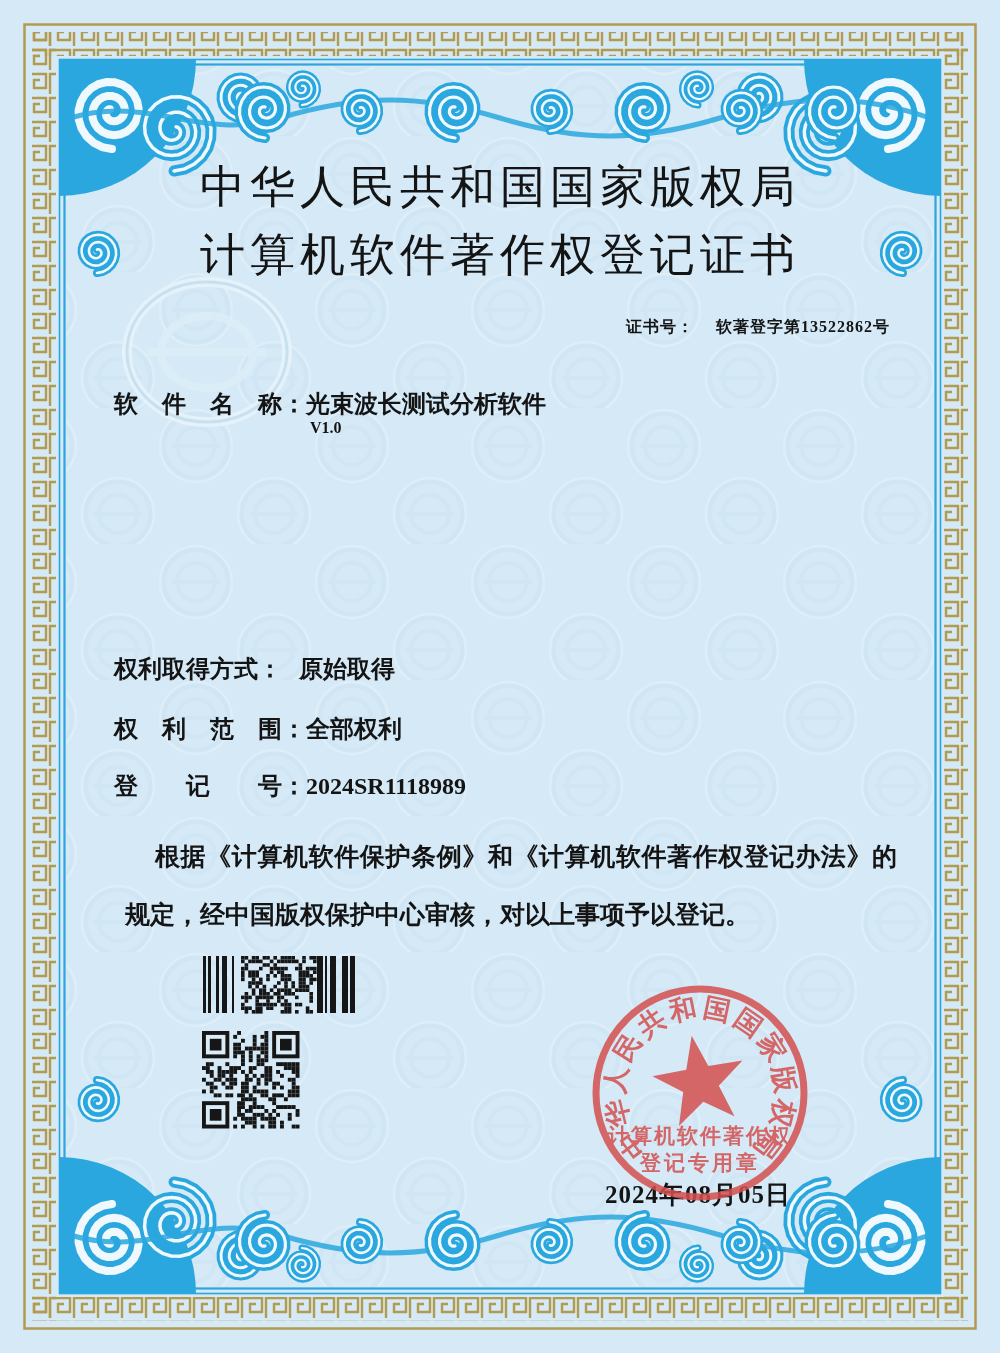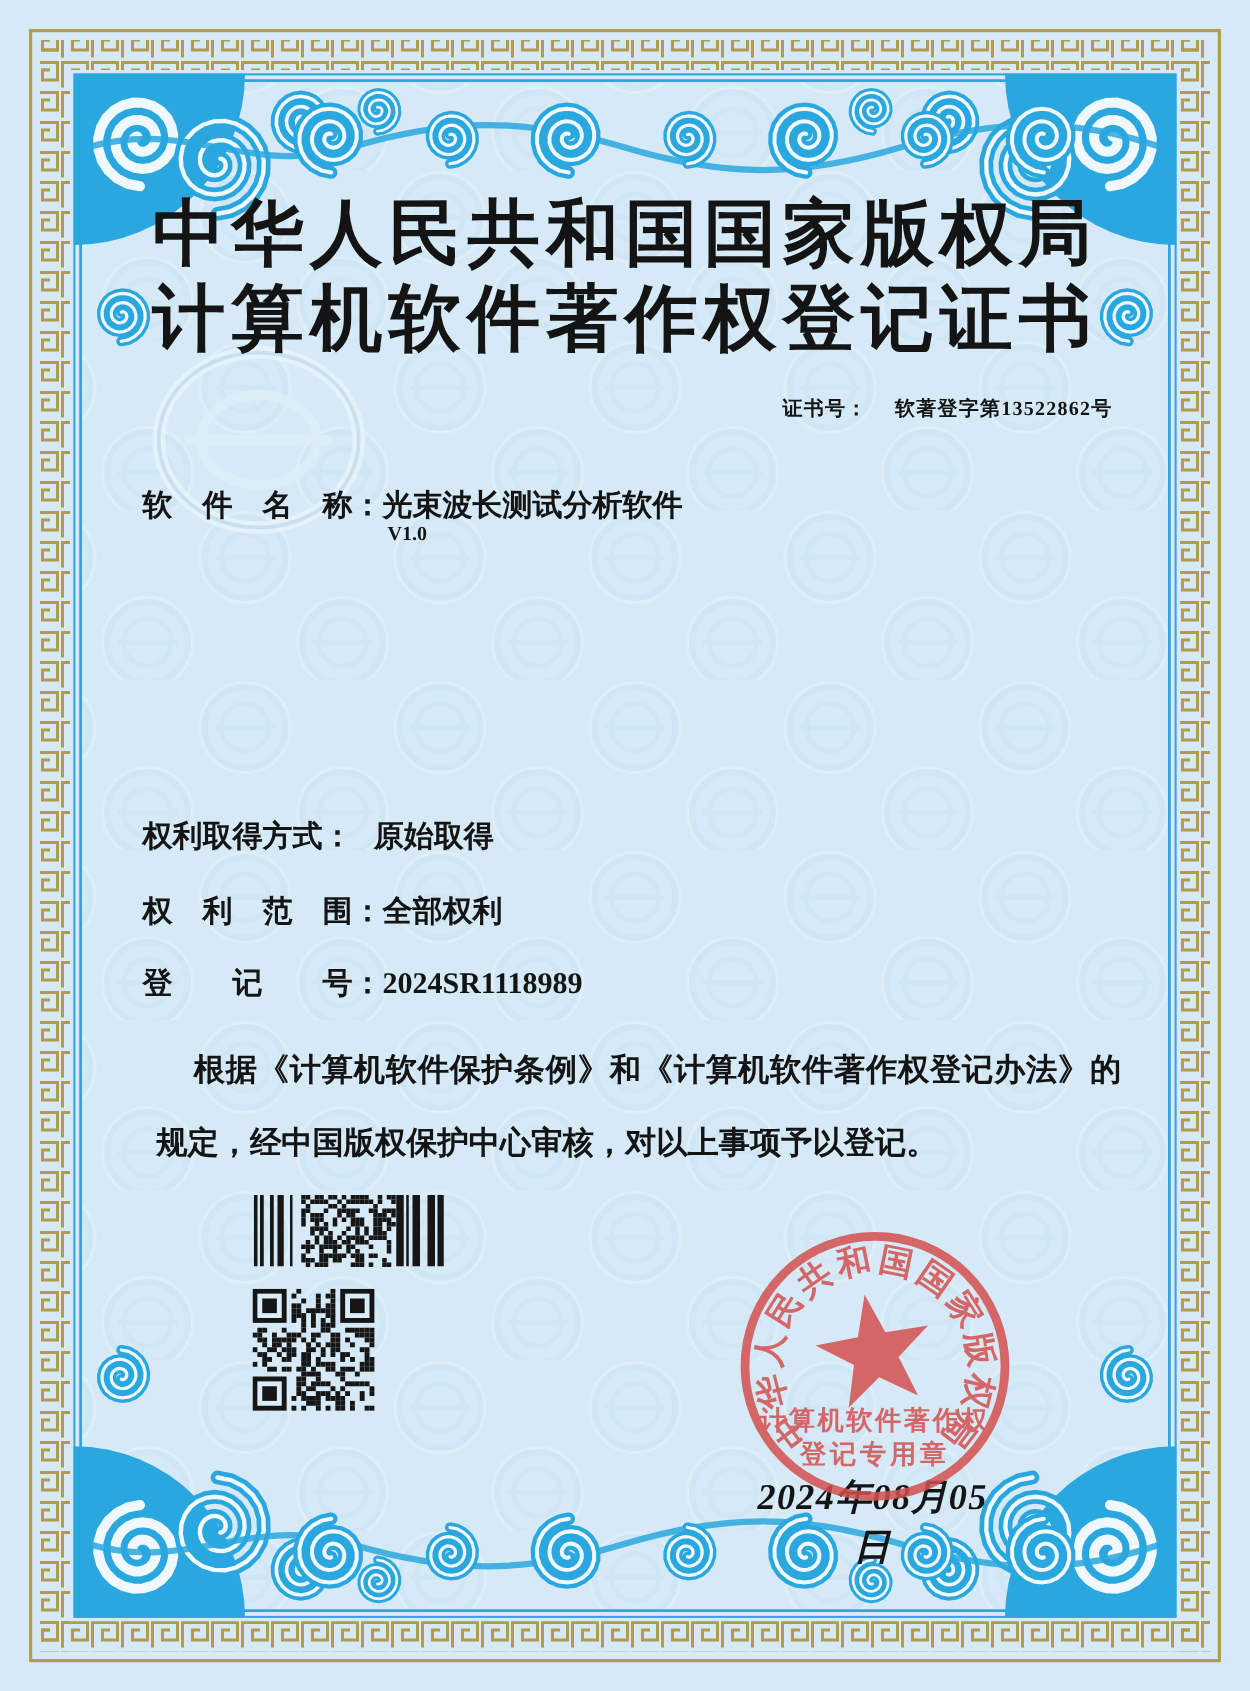--- a/index.html
+++ b/index.html
@@ -1,31 +1,31 @@
 <!DOCTYPE html>
 <html><head>
 <meta charset="utf-8">
 <style>
   html,body{margin:0;padding:0;background:#cfe4f2;}
   .page{position:relative;width:1000px;height:1353px;background:#d5e9f6;overflow:hidden;
         font-family:"Liberation Serif","DejaVu Serif",serif;color:#141414;}
   .abs{position:absolute;}
   .frame{left:0;top:0;z-index:0;}
   .txt{z-index:2;}
-  .title{left:0;top:158px;width:1000px;text-align:center;font-size:58px;font-weight:bold;
+  .title{left:0;top:158px;width:1000px;text-align:center;font-size:45px;font-weight:normal;
          letter-spacing:5px;line-height:58px;}
   .title2{top:226px;}
   .certno{left:626px;top:317px;font-size:16px;font-weight:bold;letter-spacing:1px;white-space:nowrap;}
   .certno .val{margin-left:22px;}
   .frow{left:114px;width:810px;font-size:24px;font-weight:bold;white-space:nowrap;}
   .flabel{display:inline-block;min-width:185px;}
   .fline2{left:310px;font-size:16px;font-weight:bold;}
   .statement{left:125px;top:828px;width:772px;font-size:25px;font-weight:bold;line-height:58px;
              text-indent:30px;text-align:justify;}
-  .date{left:598px;top:1178px;width:200px;text-align:center;font-size:29px;font-weight:bold;letter-spacing:1px;font-style:italic;}
+  .date{left:598px;top:1178px;width:200px;text-align:center;font-size:25px;font-weight:bold;letter-spacing:1px;}
   .codes{z-index:1;}
   .sealsvg{left:0;top:0;z-index:3;pointer-events:none;}
 </style>
 </head>
 <body>
 
 <div class="page">
 
   <svg class="abs frame" width="1000" height="1353" viewBox="0 0 1000 1353">
     <defs>

